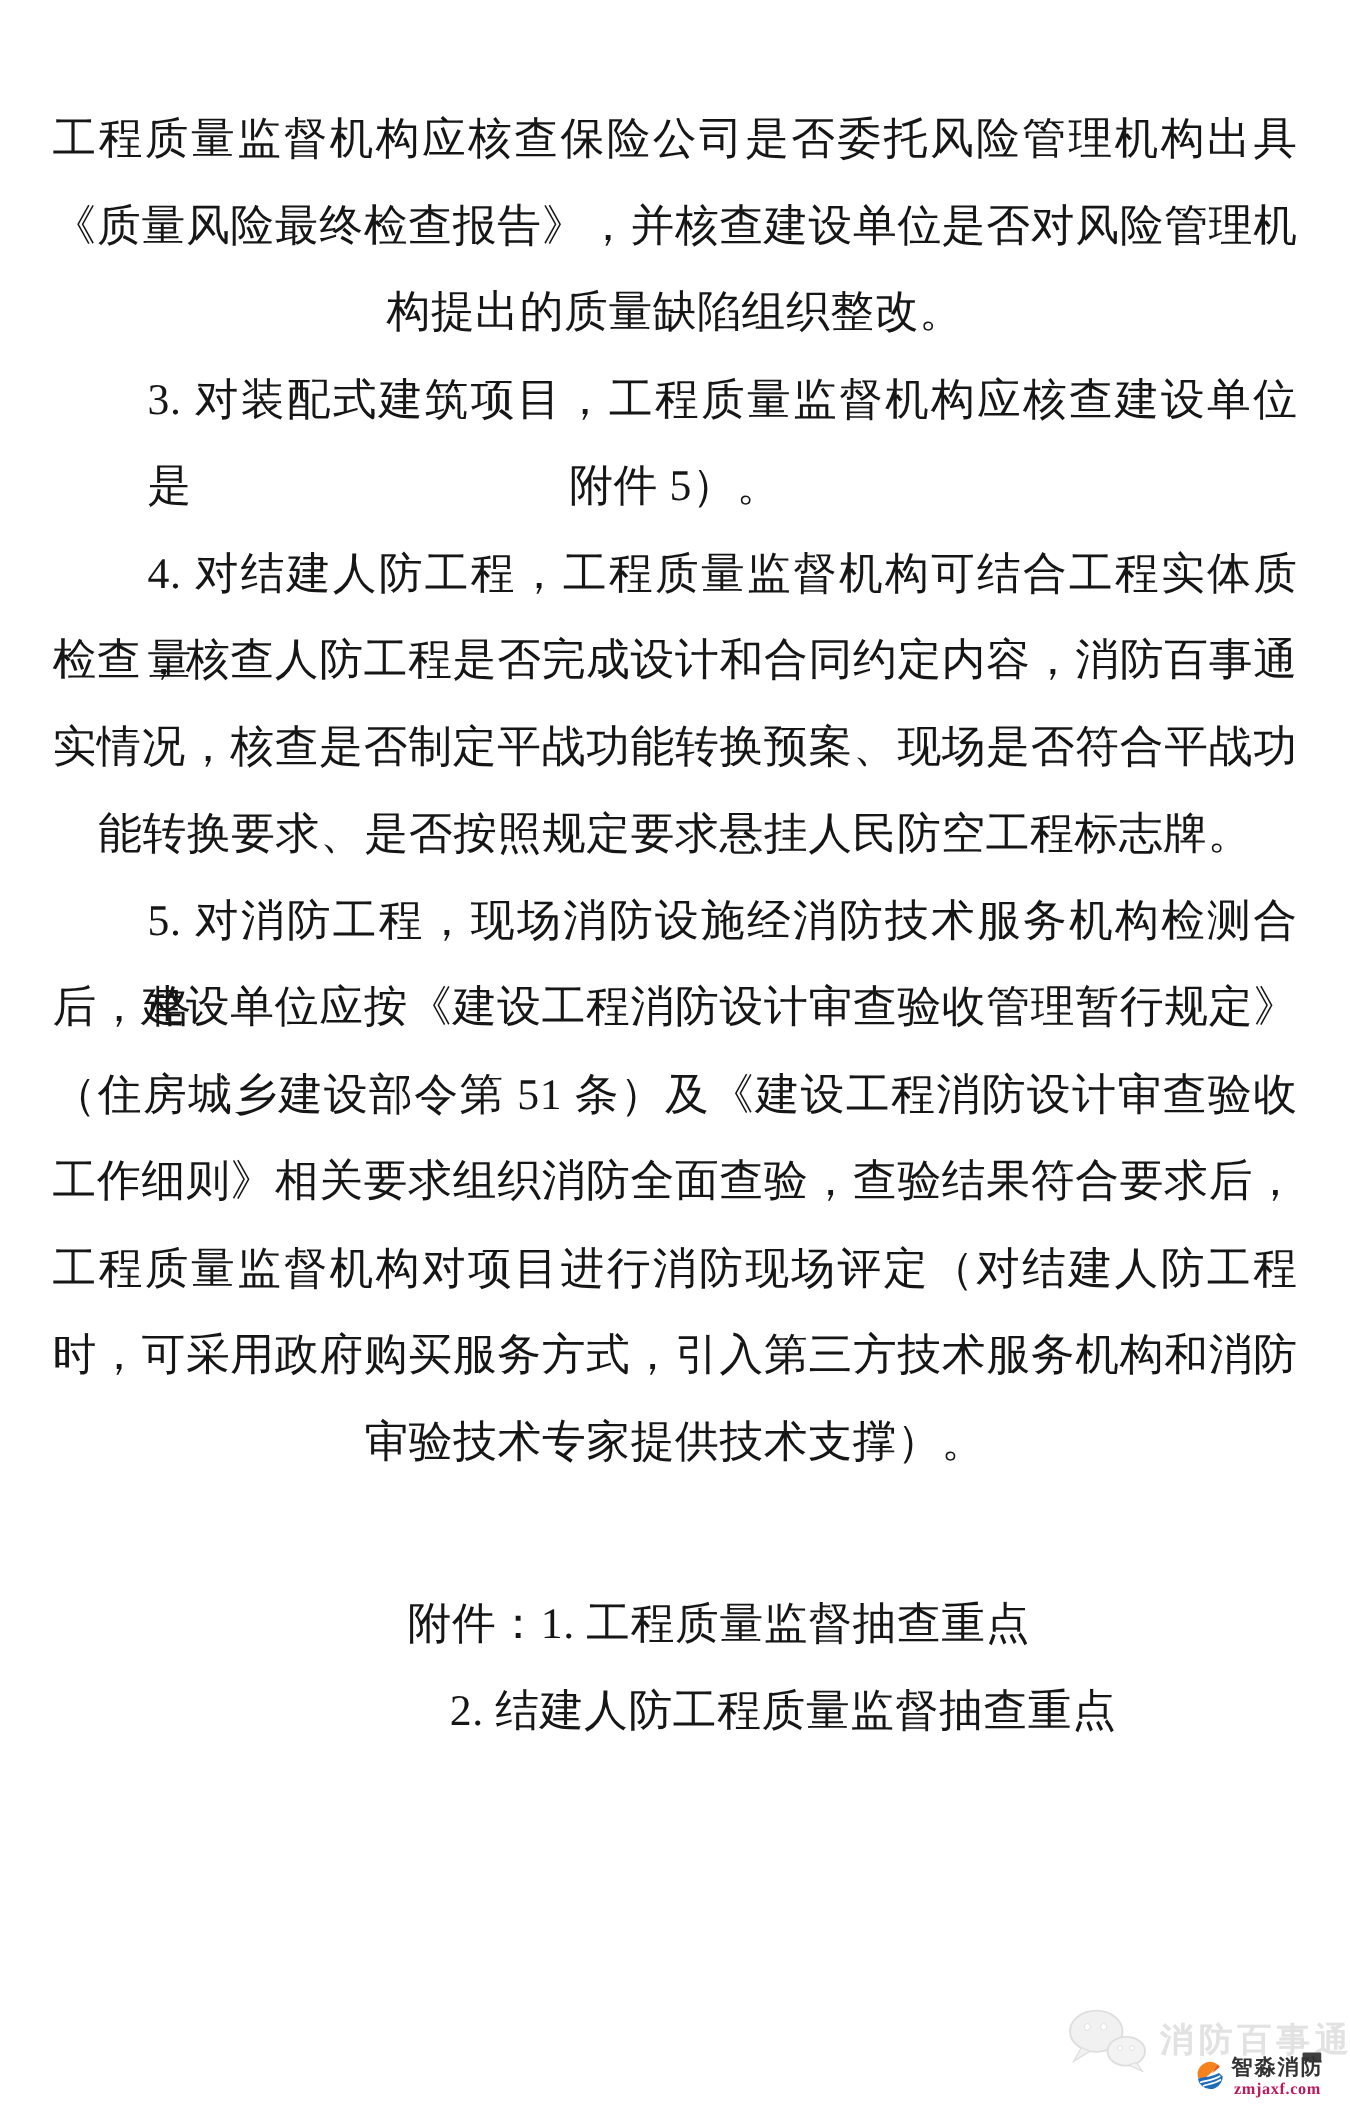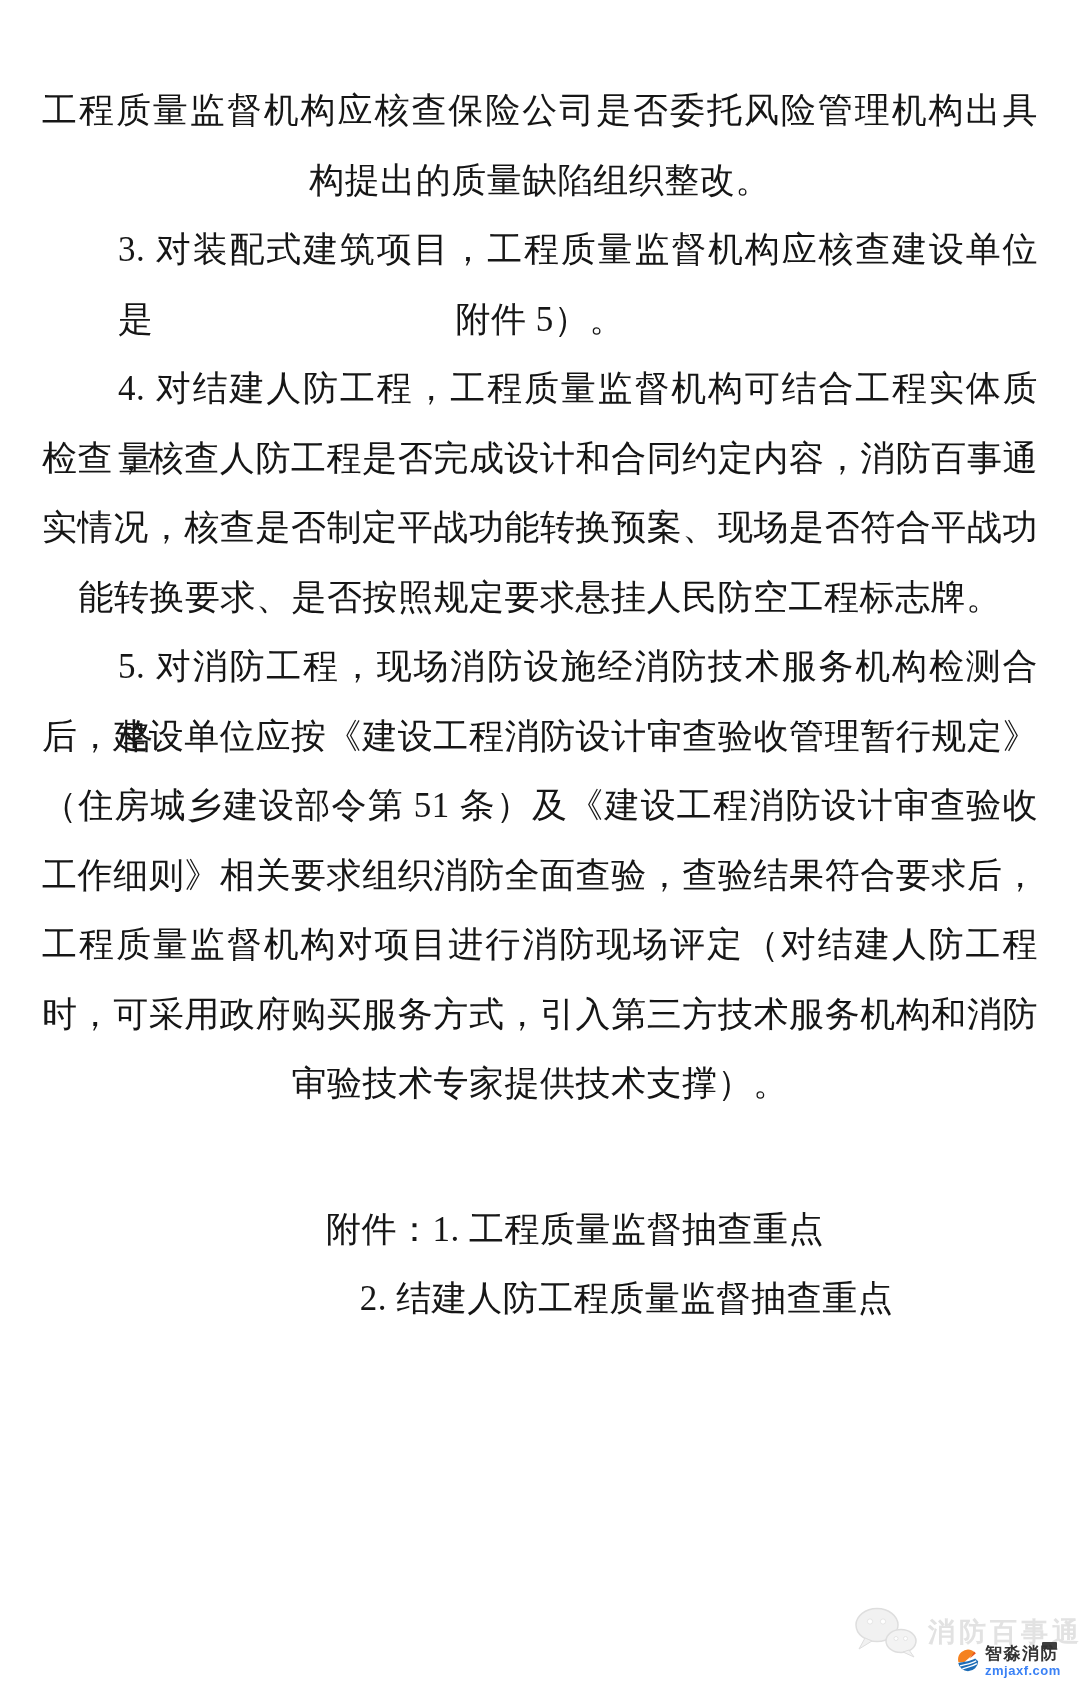--- a/index.html
+++ b/index.html
@@ -62,47 +62,48 @@
 
   
   .brand {
     position: absolute;
     left: 955px; top: 1645px;
     display: flex;
     align-items: flex-start;
     gap: 4px;
   }
   .brand-logo { margin-top: 3px; }
-  .brand-col { display: flex; flex-direction: column; }
+  .brand-col { display: flex; flex-direction: column; align-items: center; }
   .brand-name {
     font-family: "Liberation Sans", "DejaVu Sans", sans-serif;
     font-size: 17px;
     font-weight: bold;
     color: #333333;
     letter-spacing: 1.5px;
     line-height: 18px;
     white-space: nowrap;
   }
   .brand-url {
-    font-family: Liberation Sans, sans-serif;
+    font-family: Liberation Serif, serif;
     font-size: 13px;
     font-weight: bold;
-    color: #3b82f6;
+    color: #be185d;
     line-height: 15px;
     letter-spacing: 0.5px;
     white-space: nowrap;
   }
 </style>
 </head>
 <body>
 
 <div class="page">
 
   <div class="doc" id="doc">
       <div class="line justify">工程质量监督机构应核查保险公司是否委托风险管理机构出具</div>
+      <div class="line justify">《质量风险最终检查报告》，并核查建设单位是否对风险管理机</div>
       <div class="line">构提出的质量缺陷组织整改。</div>
       <div class="line justify para-start">3. 对装配式建筑项目，工程质量监督机构应核查建设单位是</div>
       <div class="line">附件 5）。</div>
       <div class="line justify para-start">4. 对结建人防工程，工程质量监督机构可结合工程实体质量</div>
       <div class="line justify">检查，核查人防工程是否完成设计和合同约定内容，消防百事通</div>
       <div class="line justify">实情况，核查是否制定平战功能转换预案、现场是否符合平战功</div>
       <div class="line">能转换要求、是否按照规定要求悬挂人民防空工程标志牌。</div>
       <div class="line justify para-start">5. 对消防工程，现场消防设施经消防技术服务机构检测合格</div>
       <div class="line justify">后，建设单位应按《建设工程消防设计审查验收管理暂行规定》</div>
       <div class="line justify">（住房城乡建设部令第 51 条）及《建设工程消防设计审查验收</div>

